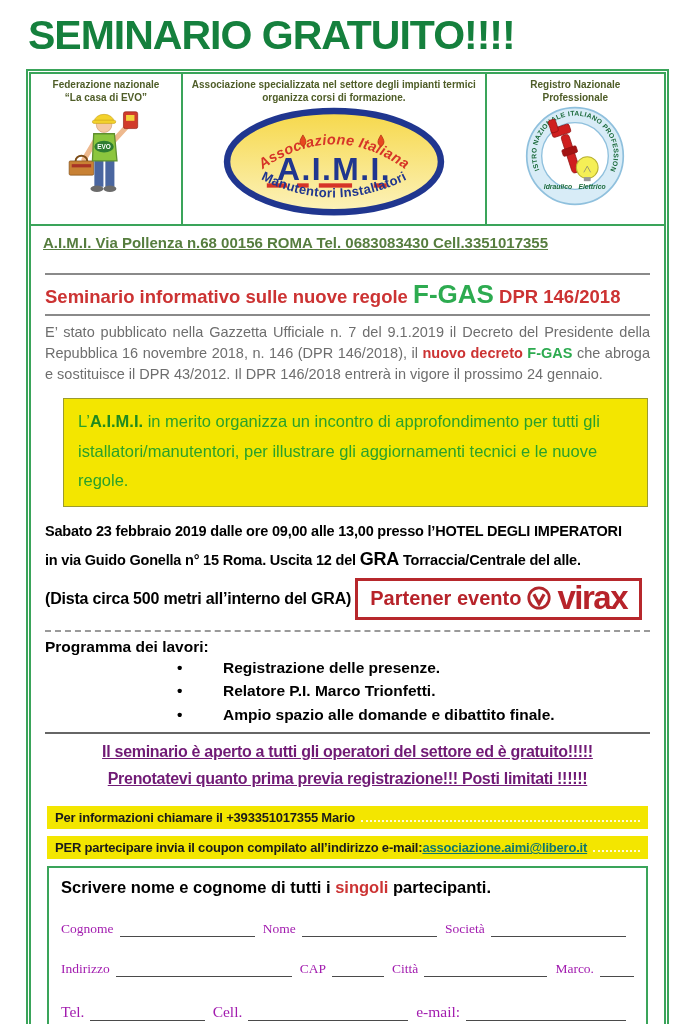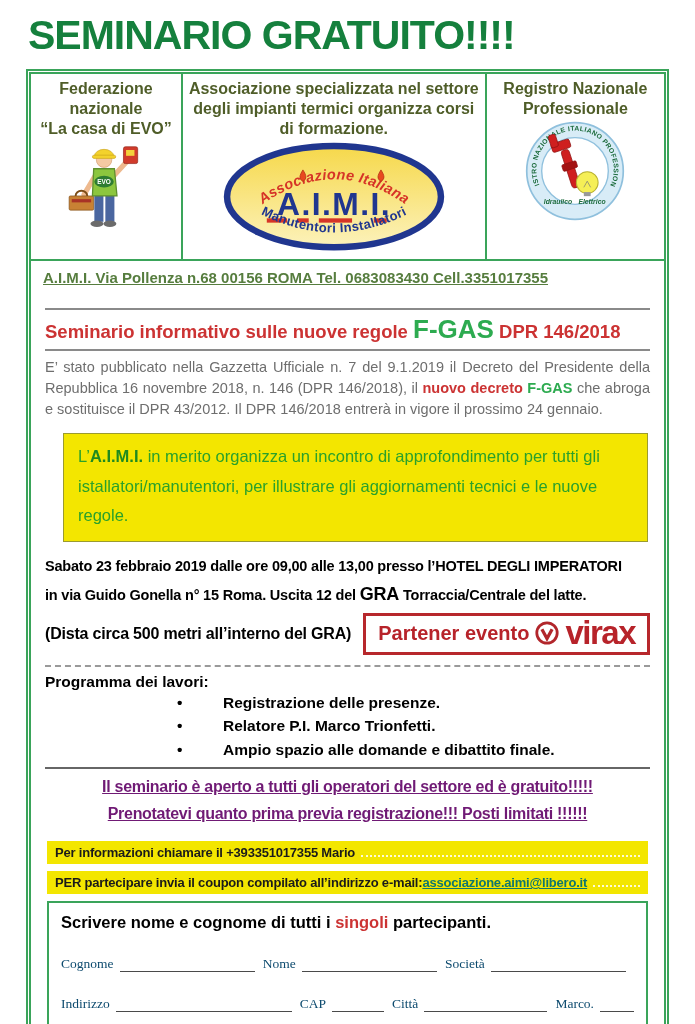--- a/index.html
+++ b/index.html
@@ -7,21 +7,21 @@
         font-family:"Liberation Sans",sans-serif;}
   .main-title{color:#15803d;font-weight:bold;font-size:41px;letter-spacing:-1px;
       margin:12px 28px 10px 28px;white-space:nowrap;}
   .frame{margin:0 26px;border:5px double #3aa45a;background:#fff;}
   
   .logo-row{display:flex;border-bottom:2px solid #3aa45a;}
   .logo-cell{padding:5px 4px 2px 4px;text-align:center;box-sizing:border-box;}
   .logo-cell.c1{width:24%;border-right:2px solid #3aa45a;}
   .logo-cell.c2{width:48%;border-right:2px solid #3aa45a;}
   .logo-cell.c3{width:28%;}
-  .cell-caption{color:#4f5d28;font-weight:bold;font-size:16px;line-height:1.25;}
+  .cell-caption{color:#4f5d28;font-weight:bold;font-size:10px;line-height:1.25;}
   .address{padding:8px 12px 12px 12px;color:#567d3e;font-weight:bold;font-size:15px;
       text-decoration:underline;}
   .content{padding:0 14px;}
   .rule{border:none;border-top:2px solid #8a8a8a;margin:10px 0 4px 0;}
   .rule.r2{margin:4px 0 6px 0;}
   .rule.solid{border-top:2px solid #666;margin:6px 0 4px 0;}
   .dashed-rule{border:none;border-top:2px dashed #9a9a9a;margin:10px 0 6px 0;}
   .sem-title{color:#cc3333;font-weight:bold;font-size:18.5px;white-space:nowrap;margin:2px 0 0 0;}
   .sem-title .fgas{color:#2dab50;font-size:26px;}
   .intro{color:#6e6e6e;font-size:14.5px;line-height:1.45;text-align:justify;margin-top:6px;}
@@ -29,39 +29,39 @@
   .green-b{color:#2dab50;font-weight:bold;}
   .yellow-box{background:#f3e600;border:1px solid #9b9b2f;margin:13px 2px 0 18px;
       padding:8px 14px 10px 14px;color:#2aa12a;font-size:16.5px;line-height:1.8;}
   .yellow-box b{color:#1f8a1f;}
   .venue{font-weight:bold;font-size:14.5px;line-height:1.75;margin-top:12px;letter-spacing:-0.2px;
       white-space:nowrap;}
   .venue .gra{font-size:18px;}
   .venue-bottom{display:flex;justify-content:space-between;align-items:center;margin-top:2px;}
   .dista{font-weight:bold;font-size:16px;letter-spacing:-0.2px;white-space:nowrap;}
   .virax-box{border:3px solid #b7282c;display:flex;align-items:center;gap:5px;
-      padding:3px 12px 5px 12px;margin-right:0;background:#fff;}
+      padding:3px 12px 5px 12px;margin-right:8px;background:#fff;}
   .partener{color:#b7232a;font-weight:bold;font-size:20px;white-space:nowrap;}
   .virax-name{color:#b7232a;font-weight:bold;font-size:33px;letter-spacing:-1.5px;line-height:0.85;}
   .program-h{font-weight:bold;font-size:15.5px;margin-top:6px;}
   .program-item{display:flex;font-weight:bold;font-size:15.5px;line-height:1.5;padding-left:132px;}
   .program-item .bullet{width:46px;}
   .banner{color:#701a75;font-weight:bold;font-size:16px;text-align:center;line-height:1.7;
       letter-spacing:-0.3px;}
   .banner div{text-decoration:underline;white-space:nowrap;}
   .info-wrap{margin-top:14px;}
   .info-row{background:#f3e600;display:flex;align-items:baseline;font-weight:bold;
       font-size:13px;letter-spacing:-0.2px;margin:0 2px 7px 2px;padding:4px 8px;color:#1a1a1a;}
   .dotfill{flex:1;border-bottom:2px dotted #fffbd6;margin-left:6px;height:9px;}
   .email{color:#0f766e;text-decoration:underline;cursor:pointer;white-space:nowrap;}
   .form-box{border:2px solid #3aa45a;margin:6px 2px 8px 2px;padding:10px 12px 12px 12px;}
   .form-h{font-weight:bold;font-size:16.5px;}
   .form-h .red{color:#cc3333;}
   .form-row{display:flex;align-items:flex-end;font-family:"Liberation Serif",serif;
-      font-size:13.5px;margin-top:24px;color:#0c4a6e;}
+      font-size:13.5px;margin-top:24px;color:#a21caf;}
   .form-row.big{font-size:15.5px;margin-top:26px;}
   .fl{border-bottom:1px solid #4a4a4a;height:12px;margin:0 8px 0 6px;}
   .grow1{flex:1;} .grow2{flex:1.4;} .grow3{flex:2;}
   .w60{width:52px;flex:none;} .w40{width:34px;flex:none;margin-right:0;}
   svg text{font-family:"Liberation Sans",sans-serif;}
 </style>
 </head>
 <body>
 
 <div class="page">
@@ -169,21 +169,21 @@
         <span>E’ stato pubblicato nella Gazzetta Ufficiale n. 7 del 9.1.2019 il Decreto del Presidente della Repubblica 16 novembre 2018, n. 146 (DPR 146/2018), il </span><span class="red-b">nuovo decreto</span><span> </span><span class="green-b">F-GAS</span><span> che abroga e sostituisce il DPR 43/2012. Il DPR 146/2018 entrerà in vigore il prossimo 24 gennaio.</span>
       </div>
 
       <div class="yellow-box">
         <span>L’</span><b>A.I.M.I.</b><span> in merito organizza un incontro di approfondimento per tutti gli istallatori/manutentori, per illustrare gli aggiornamenti tecnici e le nuove regole.</span>
       </div>
 
       <div class="venue">
         <div>Sabato 23 febbraio 2019 dalle ore 09,00 alle 13,00 presso l’HOTEL DEGLI IMPERATORI</div>
         <div>
-          <span>in via Guido Gonella n° 15 Roma.  Uscita 12 del </span><span class="gra">GRA</span><span> Torraccia/Centrale del latte.</span>
+          <span>in via Guido Gonella n° 15 Roma.  Uscita 12 del </span><span class="gra">GRA</span><span> Torraccia/Centrale del alle.</span>
         </div>
       </div>
 
       <div class="venue-bottom">
         <div class="dista">(Dista circa 500 metri all’interno del GRA)</div>
         <div class="virax-box">
           <span class="partener">Partener evento</span>
           <svg width="26" height="26" viewBox="0 0 28 28">
             <circle cx="14" cy="14" r="11" fill="none" stroke="#b2262b" stroke-width="3"></circle>
             <path d="M8.5 10 L14 20 L19.5 10" fill="none" stroke="#b2262b" stroke-width="3.5"></path>

